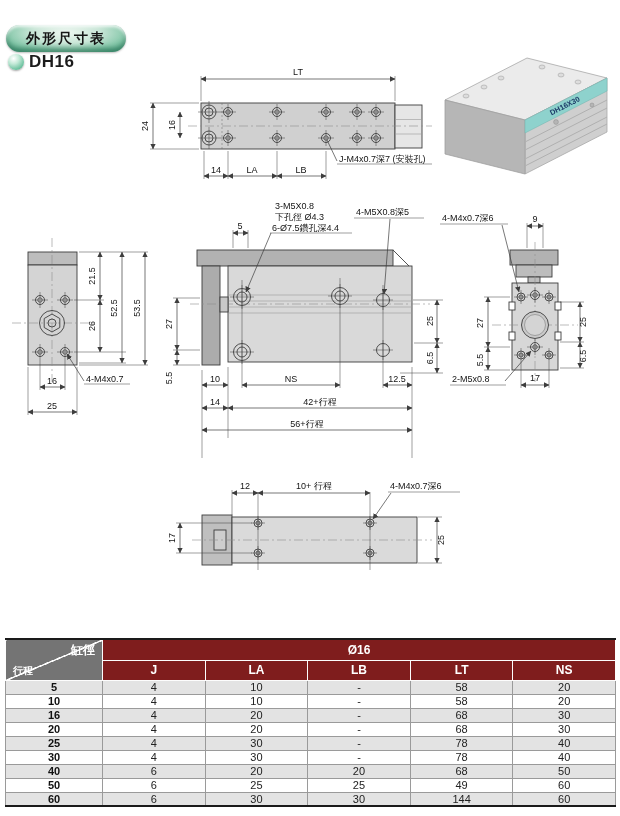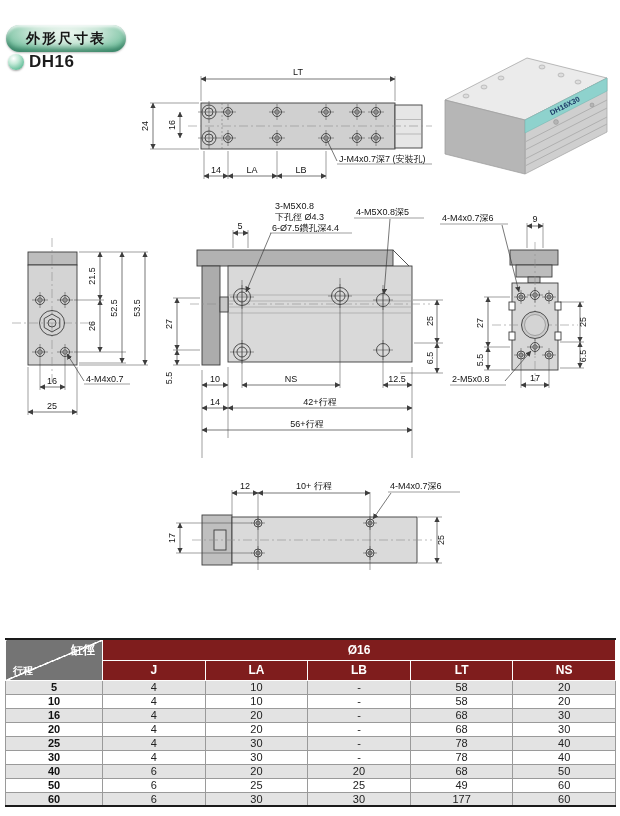--- a/index.html
+++ b/index.html
@@ -427,20 +427,20 @@
     <td>25</td>
     <td>25</td>
     <td>49</td>
     <td>60</td>
   </tr>
           <tr class="odd">
     <th>60</th>
     <td>6</td>
     <td>30</td>
     <td>30</td>
-    <td>177</td>
+    <td>144</td>
     <td>60</td>
   </tr>
         </tbody>
     </table>
   </div>
 
 </div>
 
 </body></html>

